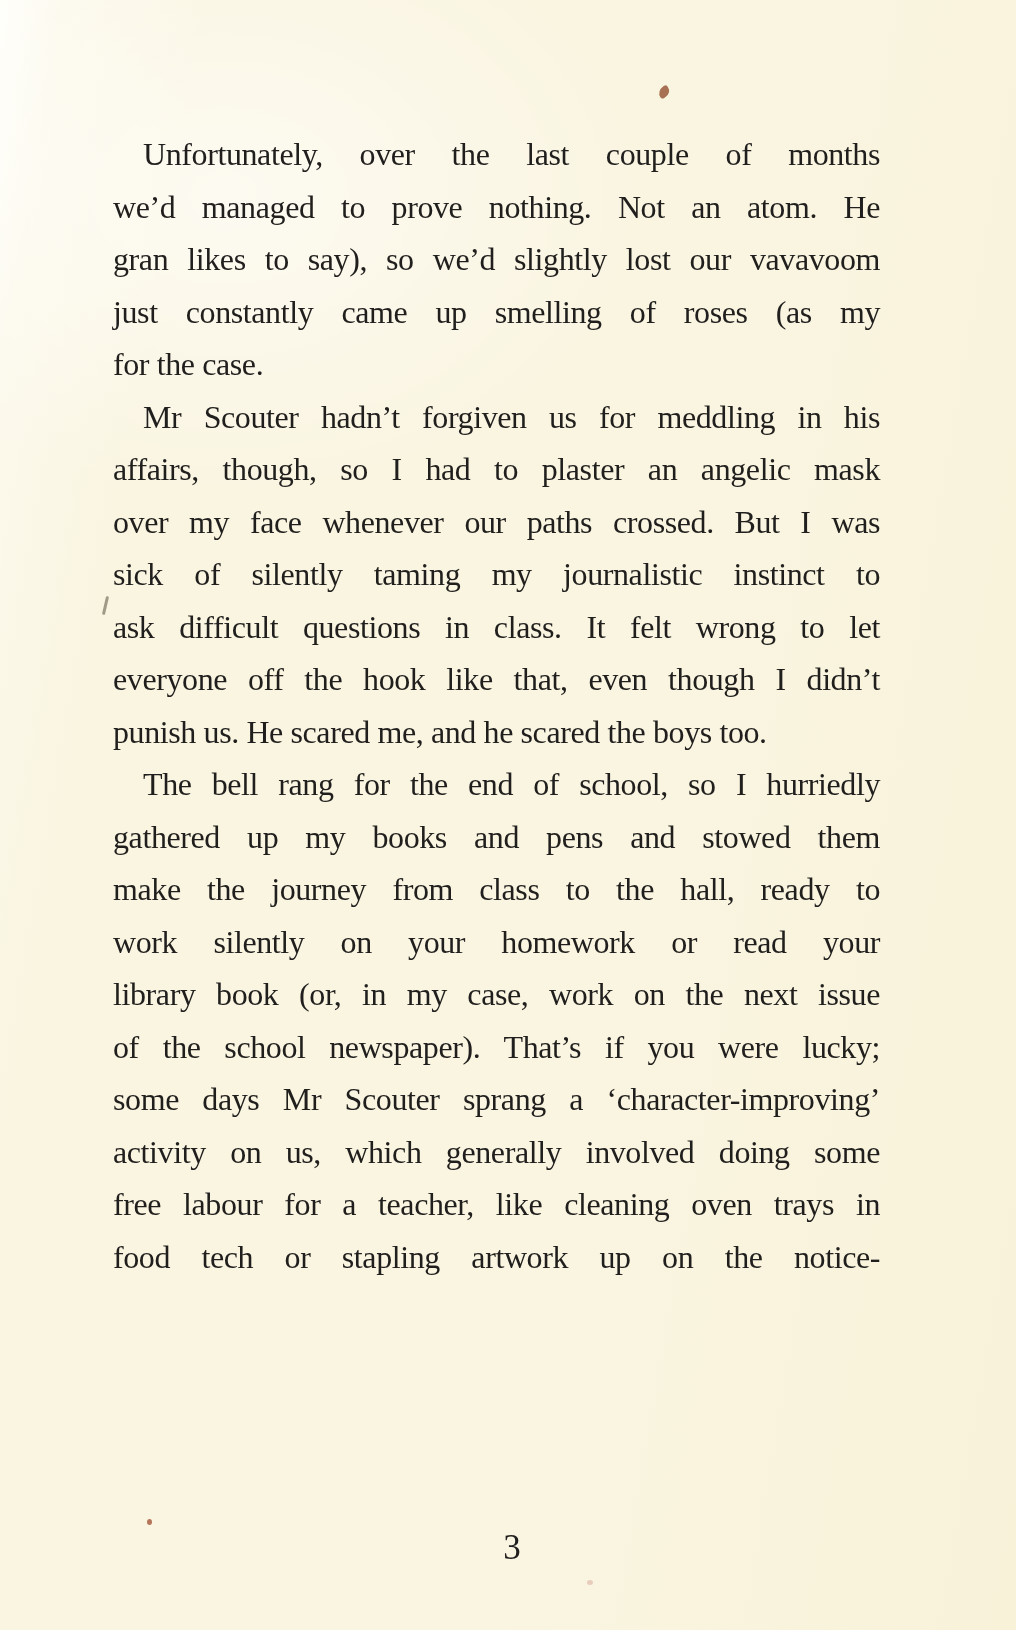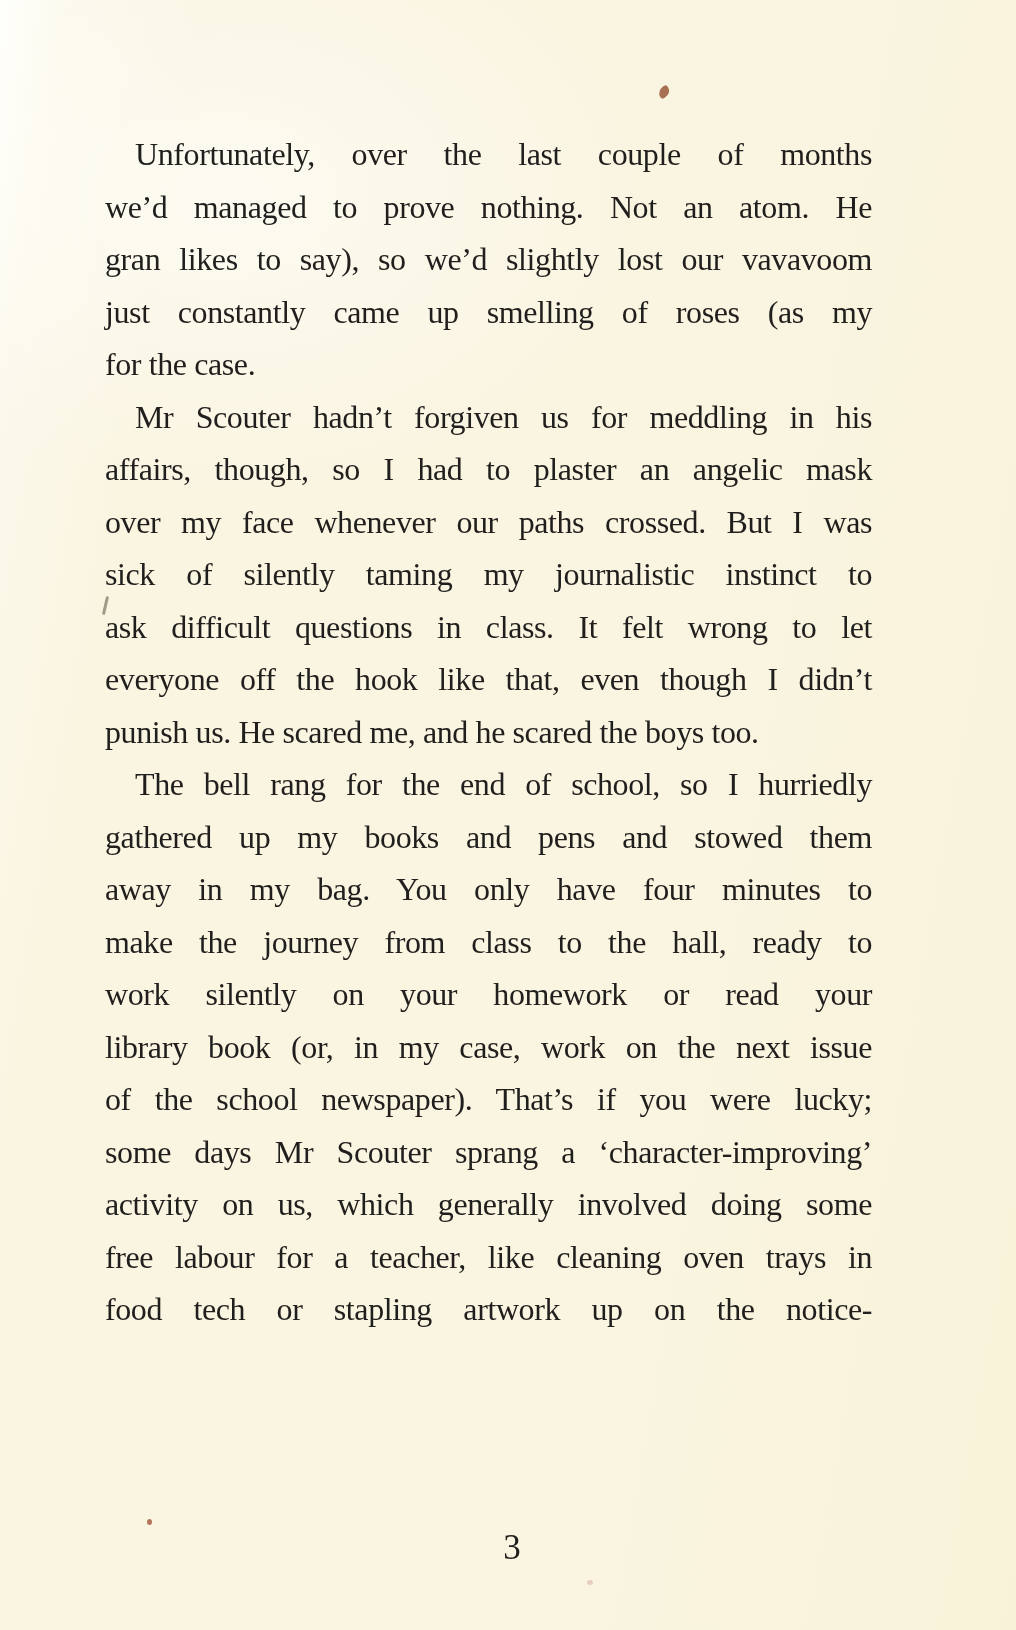--- a/index.html
+++ b/index.html
@@ -16,21 +16,21 @@
       radial-gradient(ellipse 700px 500px at 22% 12%, rgba(255,255,255,0.55), rgba(255,255,255,0) 60%),
       linear-gradient(100deg, var(--paper_edge, #fffffb) 0%, #fcf9ec 5%, var(--paper, #faf5e1) 16%, var(--paper, #faf5e1) 60%, #f8f2d9 100%);
     color: var(--ink, #201f1d);
   }
   .page {
     position: absolute;
     inset: 0;
   }
   .text-block {
     position: absolute;
-    left: 105px;
+    left: 113px;
     top: 128px;
     width: 767px;
   }
   .line {
     height: 52.5px;
     line-height: 52.5px;
     font-size: 32px;
     letter-spacing: -0.4px;
     white-space: nowrap;
     text-align: justify;
@@ -108,21 +108,20 @@
       <div class="line last">for the case.</div>
       <div class="line indent">Mr Scouter hadn’t forgiven us for meddling in his</div>
       <div class="line">affairs, though, so I had to plaster an angelic mask</div>
       <div class="line">over my face whenever our paths crossed. But I was</div>
       <div class="line">sick of silently taming my journalistic instinct to</div>
       <div class="line">ask difficult questions in class. It felt wrong to let</div>
       <div class="line">everyone off the hook like that, even though I didn’t</div>
       <div class="line last">punish us. He scared me, and he scared the boys too.</div>
       <div class="line indent">The bell rang for the end of school, so I hurriedly</div>
       <div class="line">gathered up my books and pens and stowed them</div>
-      <div class="line">away in my bag. You only have four minutes to</div>
       <div class="line">make the journey from class to the hall, ready to</div>
       <div class="line">work silently on your homework or read your</div>
       <div class="line">library book (or, in my case, work on the next issue</div>
       <div class="line">of the school newspaper). That’s if you were lucky;</div>
       <div class="line">some days Mr Scouter sprang a ‘character-improving’</div>
       <div class="line">activity on us, which generally involved doing some</div>
       <div class="line">free labour for a teacher, like cleaning oven trays in</div>
       <div class="line">food tech or stapling artwork up on the notice-</div>
     </div>
   <div class="page-number">3</div>

